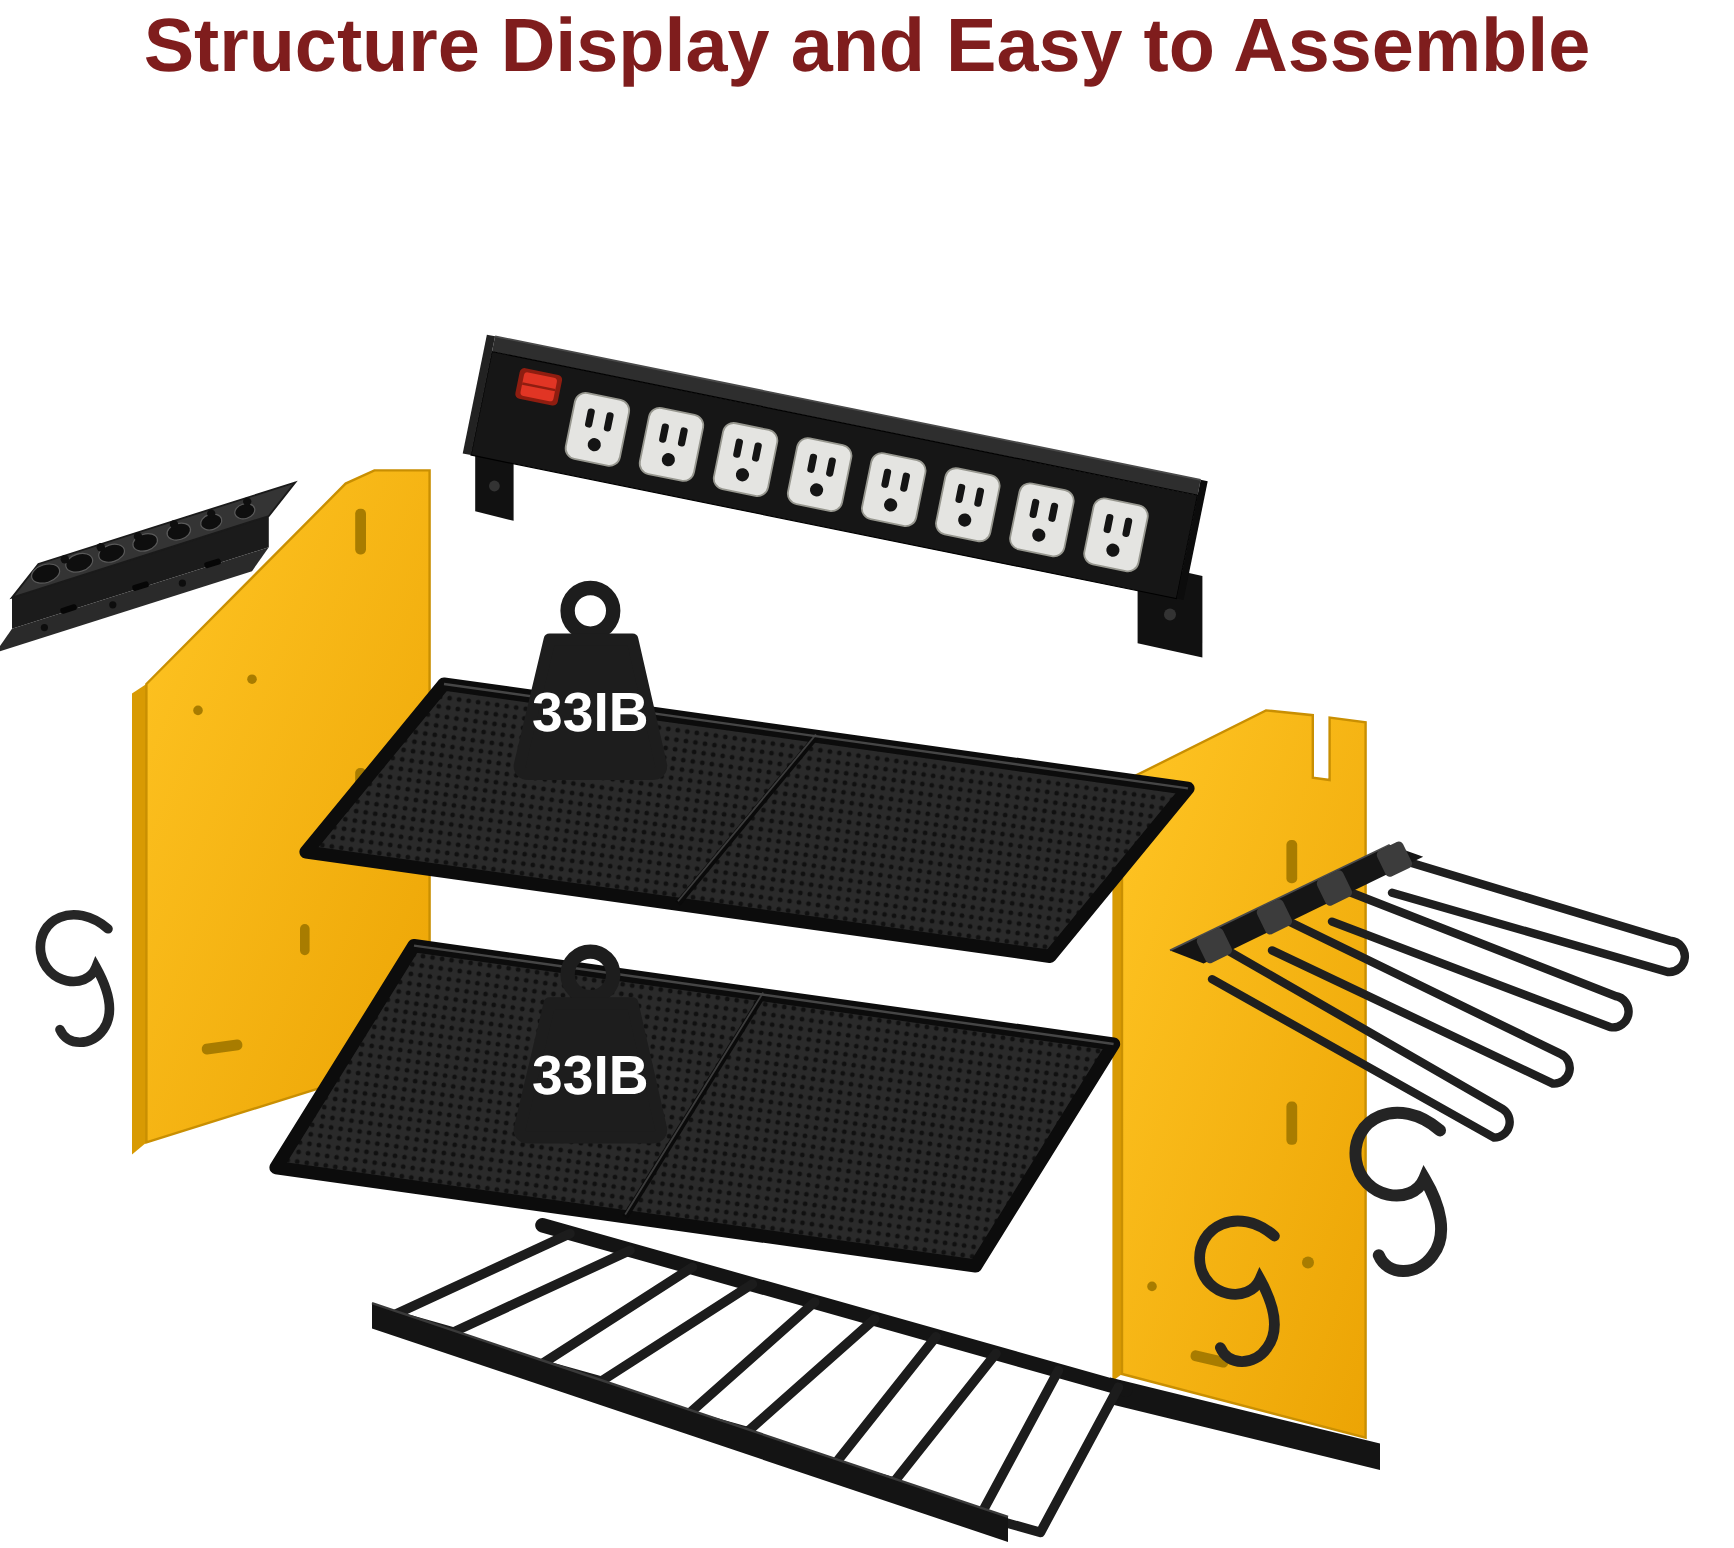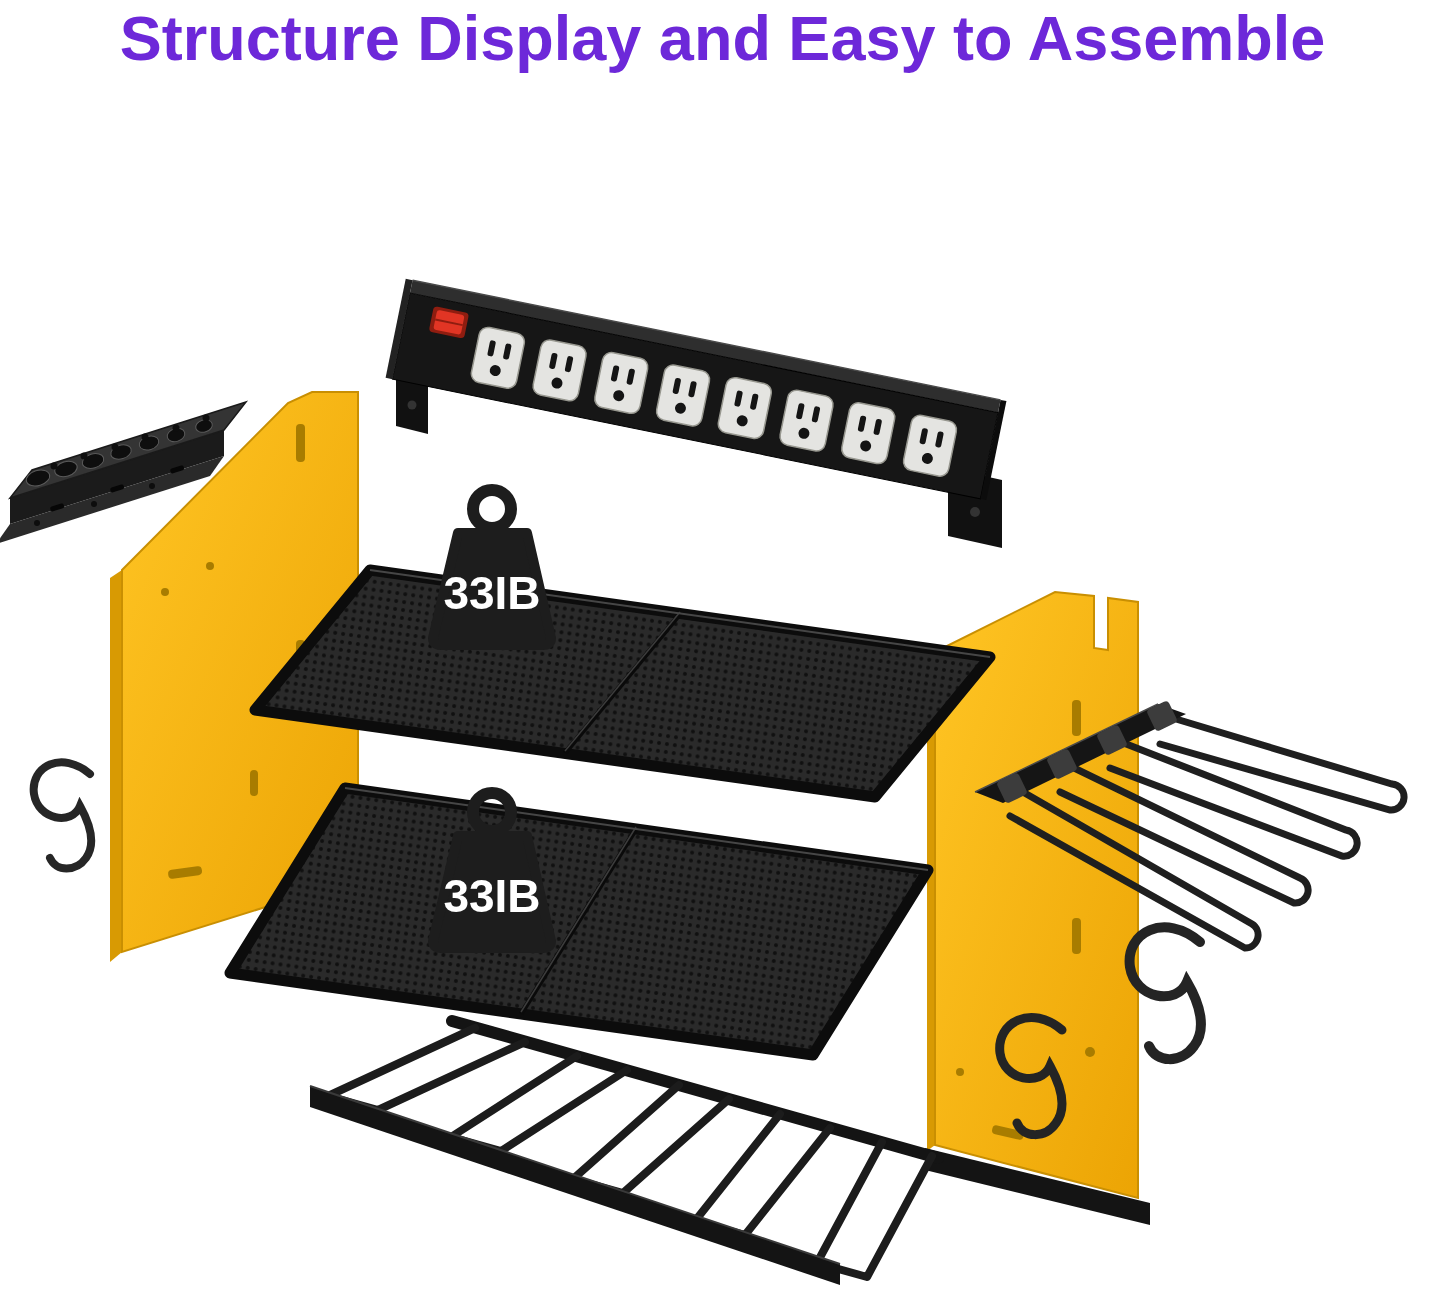--- a/index.html
+++ b/index.html
@@ -7,21 +7,21 @@
     width:1445px; height:1290px;
     background:#ffffff;
     font-family:"Liberation Sans", sans-serif;
     position:relative; overflow:hidden;
   }
   .title {
     position:absolute; top:0; left:0; width:100%;
     margin:0; padding-top:2px;
     text-align:center;
     font-size:63px; font-weight:bold;
-    color:#6d28d9; letter-spacing:0;
+    color:#7f1d1d; letter-spacing:0;
   }
   svg.scene { position:absolute; top:0; left:0; }
   text.badge-text {
     font-family:"Liberation Sans", sans-serif;
     font-weight:bold; font-size:46px;
   }
 </style>
 </head>
 <body>
 

